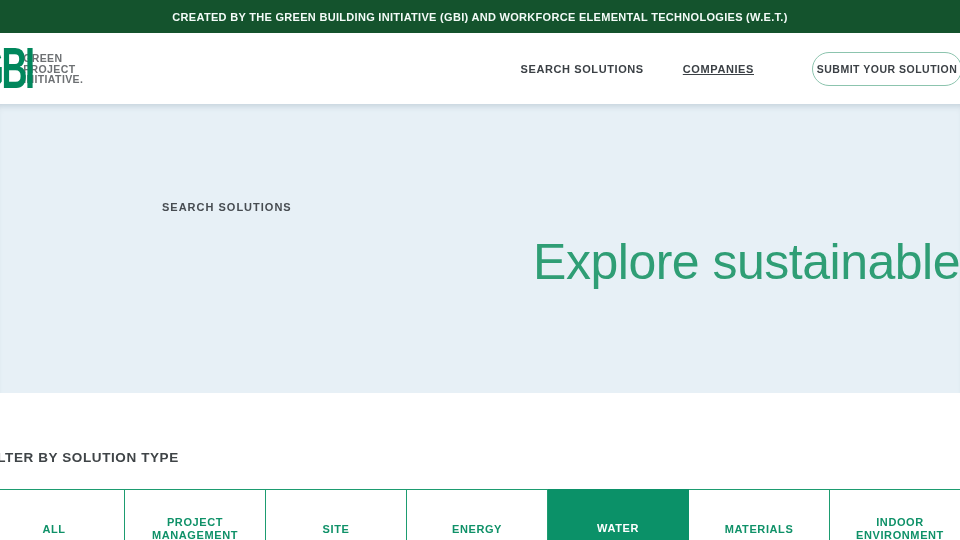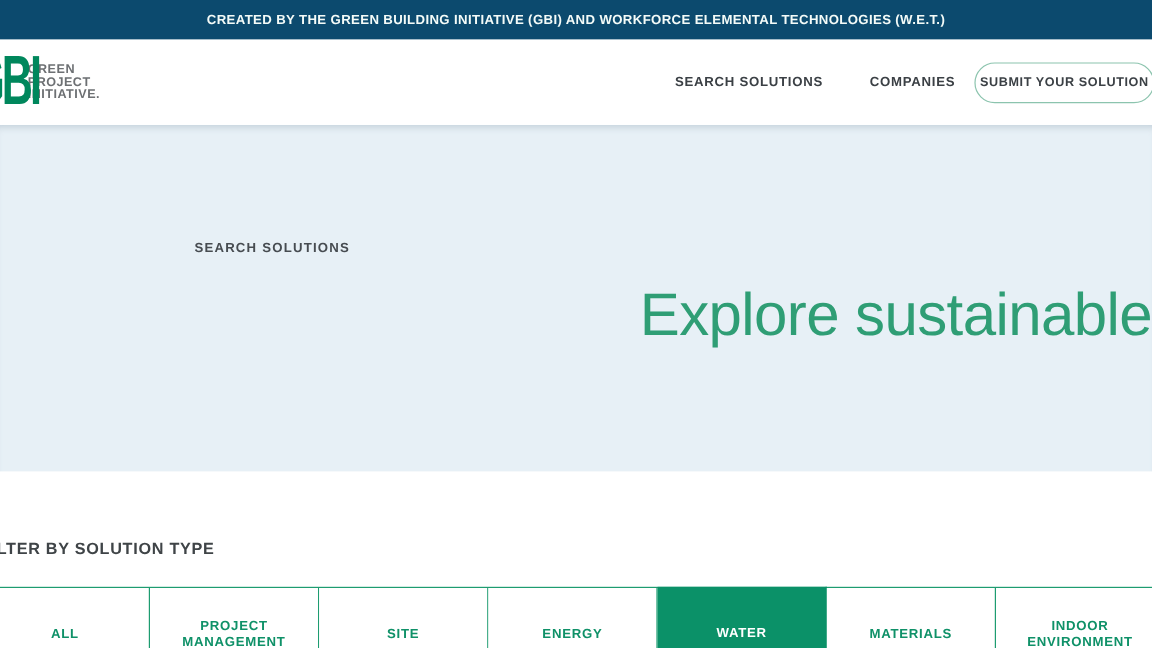--- a/index.html
+++ b/index.html
@@ -7,21 +7,21 @@
   body {
     position: relative;
     overflow: hidden;
     background: #ffffff;
     font-family: "Liberation Sans", sans-serif;
   }
 
   
   .top-banner {
     height: 33px;
-    background: #0c4a6e;
+    background: #14532d;
     display: flex;
     align-items: center;
     justify-content: center;
   }
   .top-banner .banner-text {
     color: #f4fbf8;
     font-size: 11px;
     font-weight: 700;
     letter-spacing: 0.3px;
   }
@@ -69,21 +69,21 @@
   }
   .nav-link {
     font-size: 11px;
     font-weight: 700;
     letter-spacing: 0.6px;
     color: #3b4045;
     cursor: pointer;
     white-space: nowrap;
   }
   .nav-link.search { margin-right: 39px; }
-  .nav-link.companies { margin-right: 16px; }
+  .nav-link.companies { margin-right: 58px; text-decoration: underline; }
   .cta-button {
     width: 150px;
     height: 34px;
     margin-right: -2px;
     border: 1px solid #8cc4ae;
     border-radius: 17px;
     background: #ffffff;
     display: flex;
     align-items: center;
     justify-content: center;

